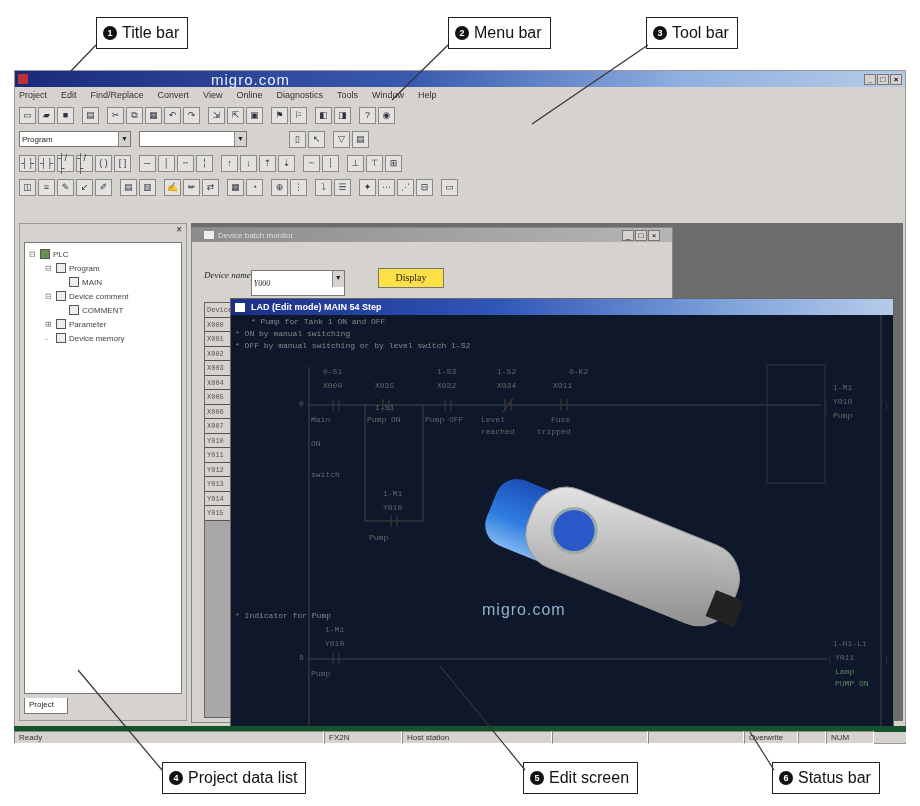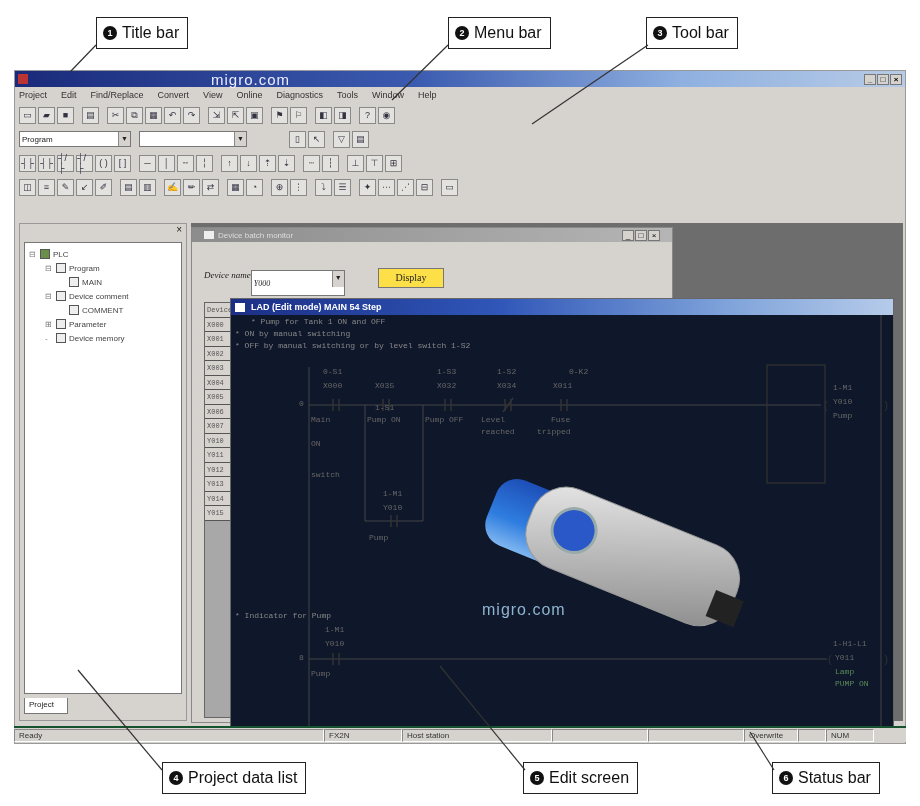--- a/index.html
+++ b/index.html
@@ -65,21 +65,21 @@
             font-size: 8px; color: #666; }
   .ladder svg { position: absolute; left: 0; top: 0; }
   .lt { position: absolute; white-space: nowrap; }
   .comment { color: #888; }
   .green-t { color: #5a8a5a; }
 
   .usb { position: absolute; left: 470px; top: 470px; width: 290px; height: 180px; }
   .wm2 { position: absolute; left: 482px; top: 601px; color: #8fb4cf; font-size: 16px; letter-spacing: 1px; }
 
   .statusbar { position: absolute; left: 14px; top: 726px; width: 892px; height: 16px; display: flex;
-               align-items: center; font-size: 8px; color: #333; background: #d6d3ce; border-top: 2px solid #14532d; }
+               align-items: center; font-size: 8px; color: #333; background: #d6d3ce; border-top: 6px solid #14532d; }
   .sc { height: 13px; border: 1px solid #999; border-color: #888 #fff #fff #888; padding: 0 4px; line-height: 11px; }
 </style>
 </head>
 <body>
 
 <div class="callout" style="left:96px;top:17px;">
   <span class="num">1</span>
   <span>Title bar</span>
 </div>
 <div class="callout" style="left:448px;top:17px;">

